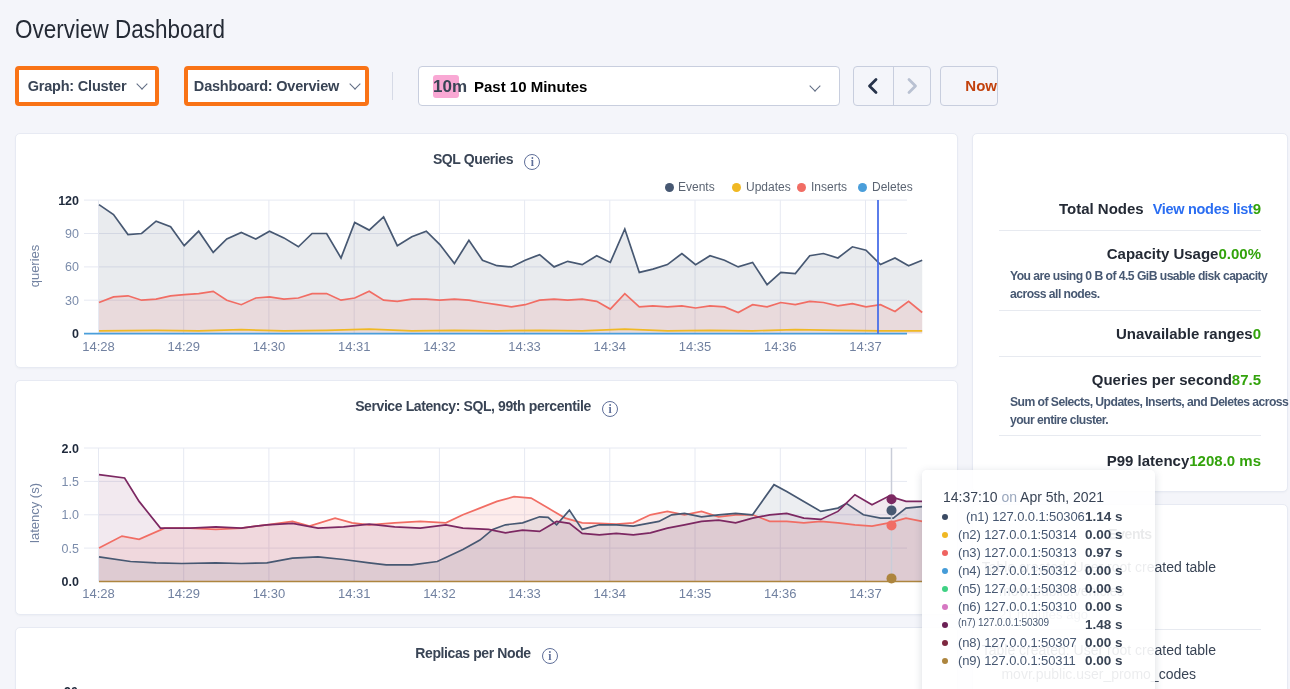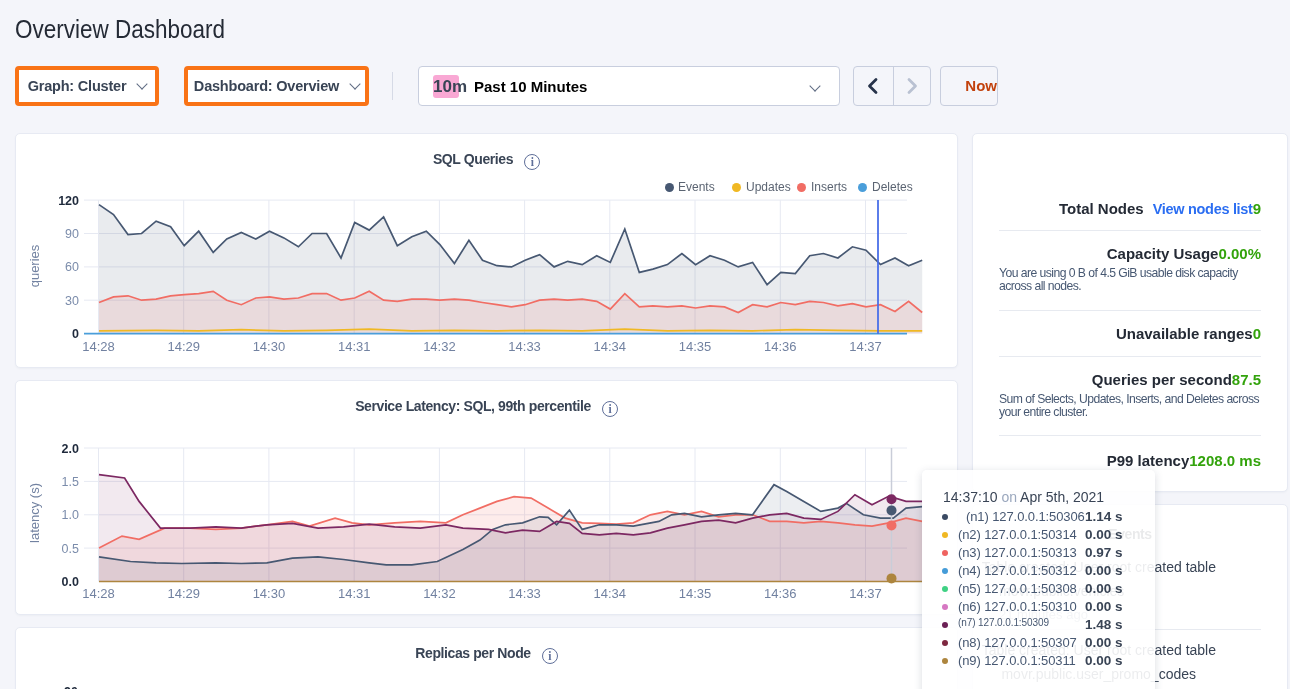--- a/index.html
+++ b/index.html
@@ -11,21 +11,21 @@
   display:flex; align-items:center; justify-content:center; font-weight:bold; font-size:14.5px; letter-spacing:-0.2px; color:#394455; }
 .chev { display:inline-block; width:8px; height:8px; border-right:1.8px solid #5f6c83; border-bottom:1.8px solid #5f6c83;
   transform:rotate(45deg); margin-left:12px; margin-top:-4px; }
 .ctitle { position:absolute; width:100%; text-align:center; font-size:14px; letter-spacing:-0.4px; font-weight:bold; color:#394455; }
 .axl { font-size:13px; fill:#7282a1; }
 .ayl { font-size:12.5px; fill:#7b8cab; }
 .aylb { font-size:12.5px; font-weight:bold; fill:#1f2a3c; }
 .sumrow { position:absolute; left:26px; right:26px; display:flex; justify-content:flex-end;
   font-size:15px; font-weight:bold; color:#242a35; }
 .green { color:#33a30c; }
-.sumdesc { position:absolute; left:26px; font-size:12.2px; letter-spacing:-0.55px; color:#475872; line-height:13px; white-space:nowrap; }
+.sumdesc { position:absolute; left:37px; font-size:12.2px; letter-spacing:-0.55px; color:#475872; line-height:18px; white-space:nowrap;font-weight:bold; }
 .sumdiv { position:absolute; left:26px; right:26px; height:1px; background:#e7eaf0; }
 .info { display:inline-block; width:16px; height:16px; border:1.2px solid #5f6f99; border-radius:50%;
   font-size:11.5px; font-weight:bold; font-family:"Liberation Serif",serif; color:#5f6f99; line-height:15px; text-align:center; vertical-align:-2px; margin-left:11px; }
 .evline { position:absolute; font-size:14px; color:#394455; white-space:nowrap; }
 .ldot { position:absolute; top:2.5px; width:9px; height:9px; border-radius:50%; }
 </style></head>
 <body>
 <div class="abs" style="left:15px; top:14.5px; font-size:22.5px; color:#242a35; transform:scaleY(1.16); transform-origin:left top;">Overview Dashboard</div>
 
 <div class="ddl" style="left:15px; top:66px; width:144px;">Graph: Cluster<span class="chev"></span></div>

